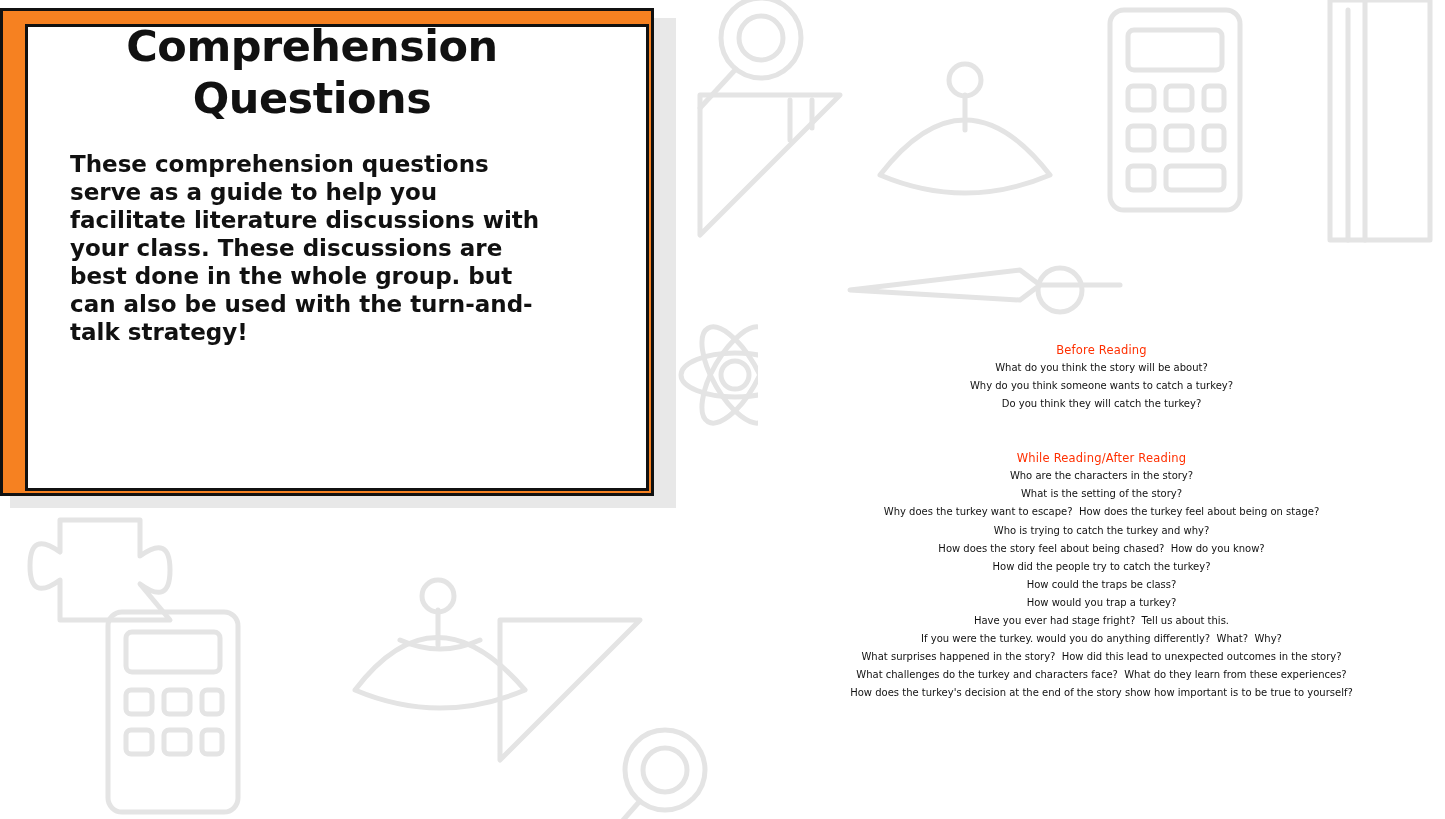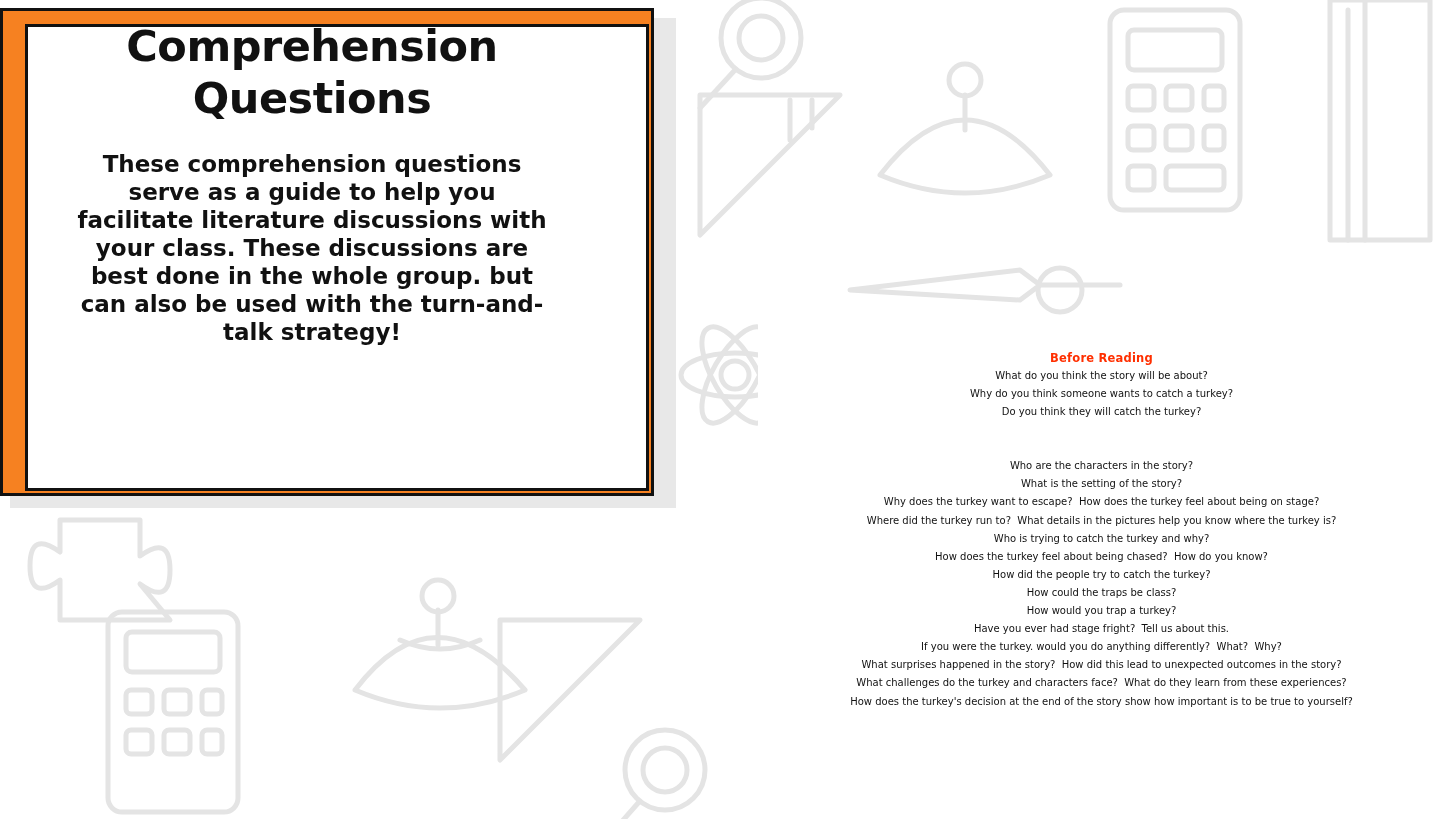--- a/index.html
+++ b/index.html
@@ -72,21 +72,21 @@
     font-size: 43px;
     line-height: 52px;
     color: #111111;
     letter-spacing: -0.5px;
   }
   #slide-body {
     position: absolute;
     left: 70px;
     top: 142px;
     width: 484px;
-    text-align: center;
+    text-align: left;
     font-family: "DejaVu Sans", sans-serif;
     font-weight: bold;
     font-size: 23px;
     line-height: 28px;
     color: #111111;
   }
 
   
   #questions-panel {
     position: absolute;
@@ -95,25 +95,24 @@
     width: 687px;
     height: 499px;
     background: #ffffff;
     z-index: 3;
     text-align: center;
     font-family: "DejaVu Sans", sans-serif;
     color: #1b1b1b;
   }
   .q-heading {
     font-size: 11.5px;
-    font-weight: bold;
+    font-weight: normal;
     color: #ff2f00;
     line-height: 18px;
     letter-spacing: 0.2px;
-    margin-top: 8px;
   }
   .q-line {
     font-size: 10px;
     line-height: 18.1px;
     color: #111111;
     white-space: pre;
   }
   .q-gap {
     height: 36px;
   }
@@ -211,26 +210,26 @@
   <div id="before-block">
     <div class="q-heading">Before Reading</div>
     <div class="q-line">What do you think the story will be about?</div>
     <div class="q-line">Why do you think someone wants to catch a turkey?</div>
     <div class="q-line">Do you think they will catch the turkey?</div>
   </div>
 
   <div class="q-gap"></div>
 
   <div id="while-block">
+    <div class="q-heading">While Reading/After Reading</div>
     <div class="q-line">Who are the characters in the story?</div>
     <div class="q-line">What is the setting of the story?</div>
     <div class="q-line">Why does the turkey want to escape?  How does the turkey feel about being on stage?</div>
-    <div class="q-line">Where did the turkey run to?  What details in the pictures help you know where the turkey is?</div>
     <div class="q-line">Who is trying to catch the turkey and why?</div>
-    <div class="q-line">How does the turkey feel about being chased?  How do you know?</div>
+    <div class="q-line">How does the story feel about being chased?  How do you know?</div>
     <div class="q-line">How did the people try to catch the turkey?</div>
     <div class="q-line">How could the traps be class?</div>
     <div class="q-line">How would you trap a turkey?</div>
     <div class="q-line">Have you ever had stage fright?  Tell us about this.</div>
     <div class="q-line">If you were the turkey. would you do anything differently?  What?  Why?</div>
     <div class="q-line">What surprises happened in the story?  How did this lead to unexpected outcomes in the story?</div>
     <div class="q-line">What challenges do the turkey and characters face?  What do they learn from these experiences?</div>
     <div class="q-line">How does the turkey's decision at the end of the story show how important is to be true to yourself?</div>
   </div>
 

